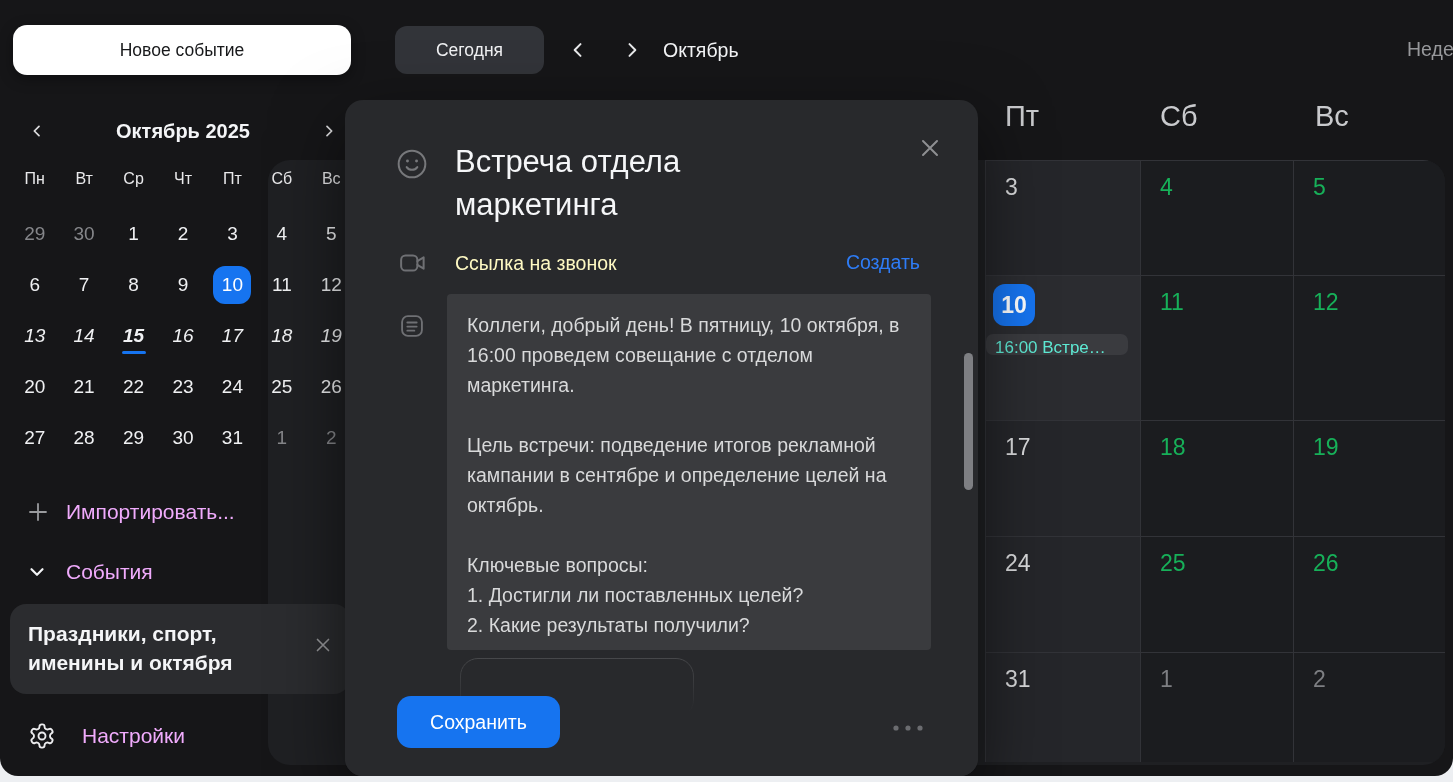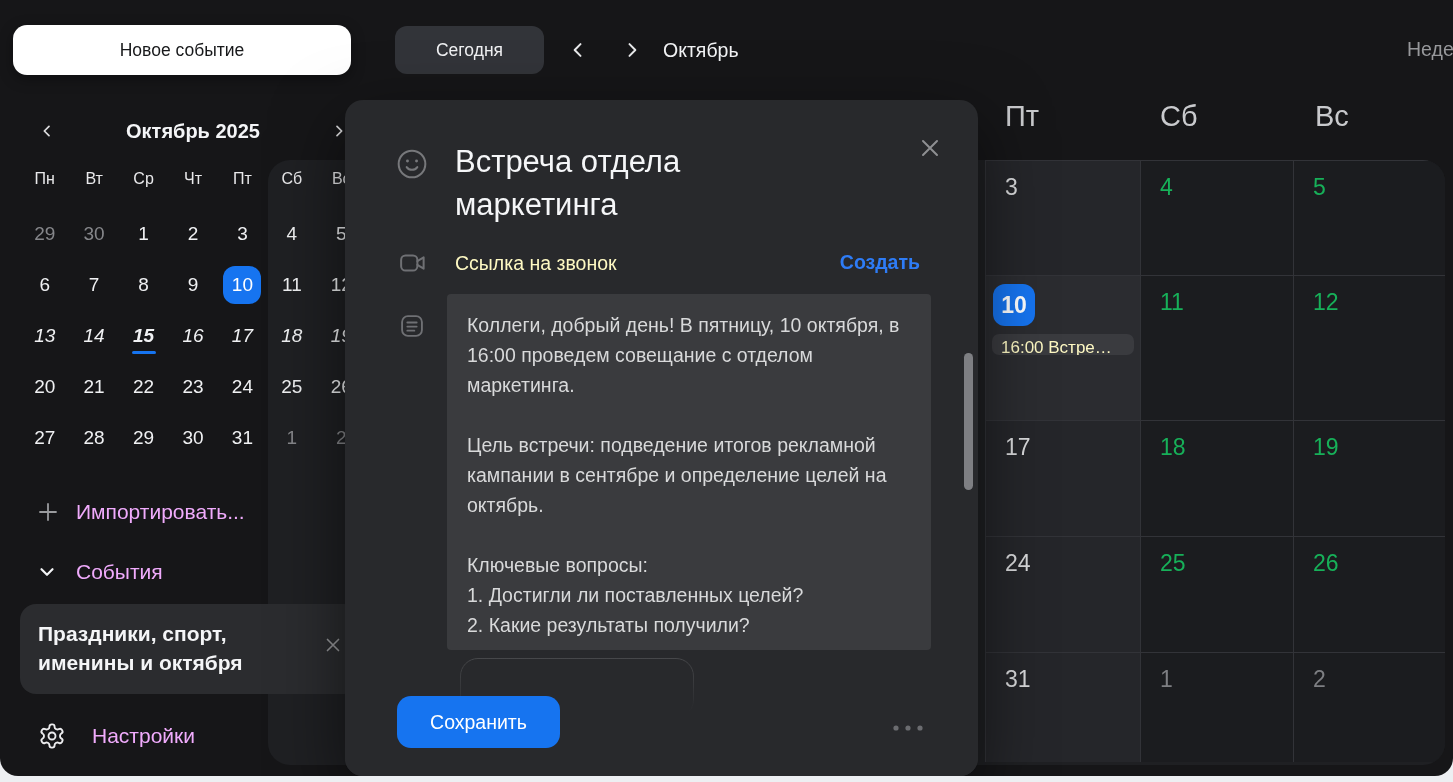--- a/index.html
+++ b/index.html
@@ -53,27 +53,27 @@
   .cell.today-cell{background:#2b2c30;}
   .cell .num{display:inline-block;margin:13px 0 0 19px;font-size:23px;font-weight:500;color:#d9dadc;}
   .cell.weekend .num{color:#17b059;}
   .cell.muted .num{color:#7e7f83;font-weight:400;}
   .cell .day-badge{
     display:flex;align-items:center;justify-content:center;
     width:42px;height:42px;margin:8px 0 0 7px;border-radius:12px;
     background:#1674f0;color:#fff;font-size:23px;font-weight:600;
   }
   .event-chip{
-    position:absolute;left:6px;top:58px;width:142px;height:21px;
-    background:#3a3b3f;border-radius:7px;color:#fef9c3;font-size:17px;
+    position:absolute;left:0;top:58px;width:142px;height:21px;
+    background:#3a3b3f;border-radius:7px;color:#5eead4;font-size:17px;
     line-height:27px;padding-left:9px;box-sizing:border-box;
     white-space:nowrap;overflow:hidden;cursor:pointer;
   }
   
-  .sidebar{position:absolute;left:10px;top:0;width:360px;height:564px;z-index:3;}
+  .sidebar{position:absolute;left:0;top:0;width:360px;height:564px;z-index:3;}
   .mc-nav{position:absolute;width:26px;height:26px;color:#dcdcde;display:flex;
     align-items:center;justify-content:center;cursor:pointer;top:118px;}
   .mc-prev{left:24px;} .mc-next{left:316px;}
   .mc-title{position:absolute;left:60px;top:120px;width:246px;text-align:center;
     color:#f4f5f7;font-size:20px;font-weight:600;}
   .mc-weekdays,.mc-week{position:absolute;left:10px;width:346px;display:grid;
     grid-template-columns:repeat(7,1fr);}
   .mc-weekdays{top:170px;}
   .mc-weekdays span{justify-self:center;color:#e9e9eb;font-size:16px;font-weight:500;}
   .mc-week{height:51px;}
@@ -102,21 +102,21 @@
     position:absolute;left:345px;top:100px;width:633px;height:676px;
     background:#28292c;border-radius:18px;z-index:10;
     box-shadow:0 24px 70px rgba(0,0,0,.55);overflow:hidden;
   }
   .modal-close{position:absolute;left:571px;top:34px;width:28px;height:28px;color:#8e8f92;cursor:pointer;}
   .smiley-btn{position:absolute;left:51px;top:48px;width:32px;height:32px;color:#77787b;cursor:pointer;}
   .modal-title{position:absolute;left:110px;top:40px;width:370px;color:#f5f6f8;
     font-size:31px;font-weight:500;line-height:43px;cursor:text;}
   .call-icon{position:absolute;left:53px;top:148px;width:30px;height:30px;color:#6f7074;}
   .call-label{position:absolute;left:110px;top:152px;color:#fef9c3;font-size:19.5px;}
-  .call-create{position:absolute;right:58px;top:151px;color:#2e7cf6;font-size:19.5px;font-weight:700;cursor:pointer;}
+  .call-create{position:absolute;right:58px;top:151px;color:#2e7cf6;font-size:19.5px;font-weight:400;cursor:pointer;}
   .desc-icon{position:absolute;left:53px;top:212px;width:28px;height:28px;color:#6f7074;}
   .desc-box{position:absolute;left:102px;top:194px;width:484px;height:356px;
     background:#3a3b3e;border-radius:4px;padding:16px 20px;box-sizing:border-box;
     color:#d8d9da;font-size:19.5px;line-height:30px;white-space:pre-line;
     overflow:hidden;cursor:text;}
   .ghost-field{position:absolute;left:115px;top:558px;width:234px;height:60px;
     border:1px solid #4a4b4e;border-radius:18px;box-sizing:border-box;cursor:pointer;}
   .modal-fade{position:absolute;left:0;right:0;top:552px;height:124px;
     background:linear-gradient(180deg, rgba(40,41,44,0) 0%, #28292c 48%);pointer-events:none;}
   .modal-scrollbar{position:absolute;left:619px;top:253px;width:9px;height:137px;

